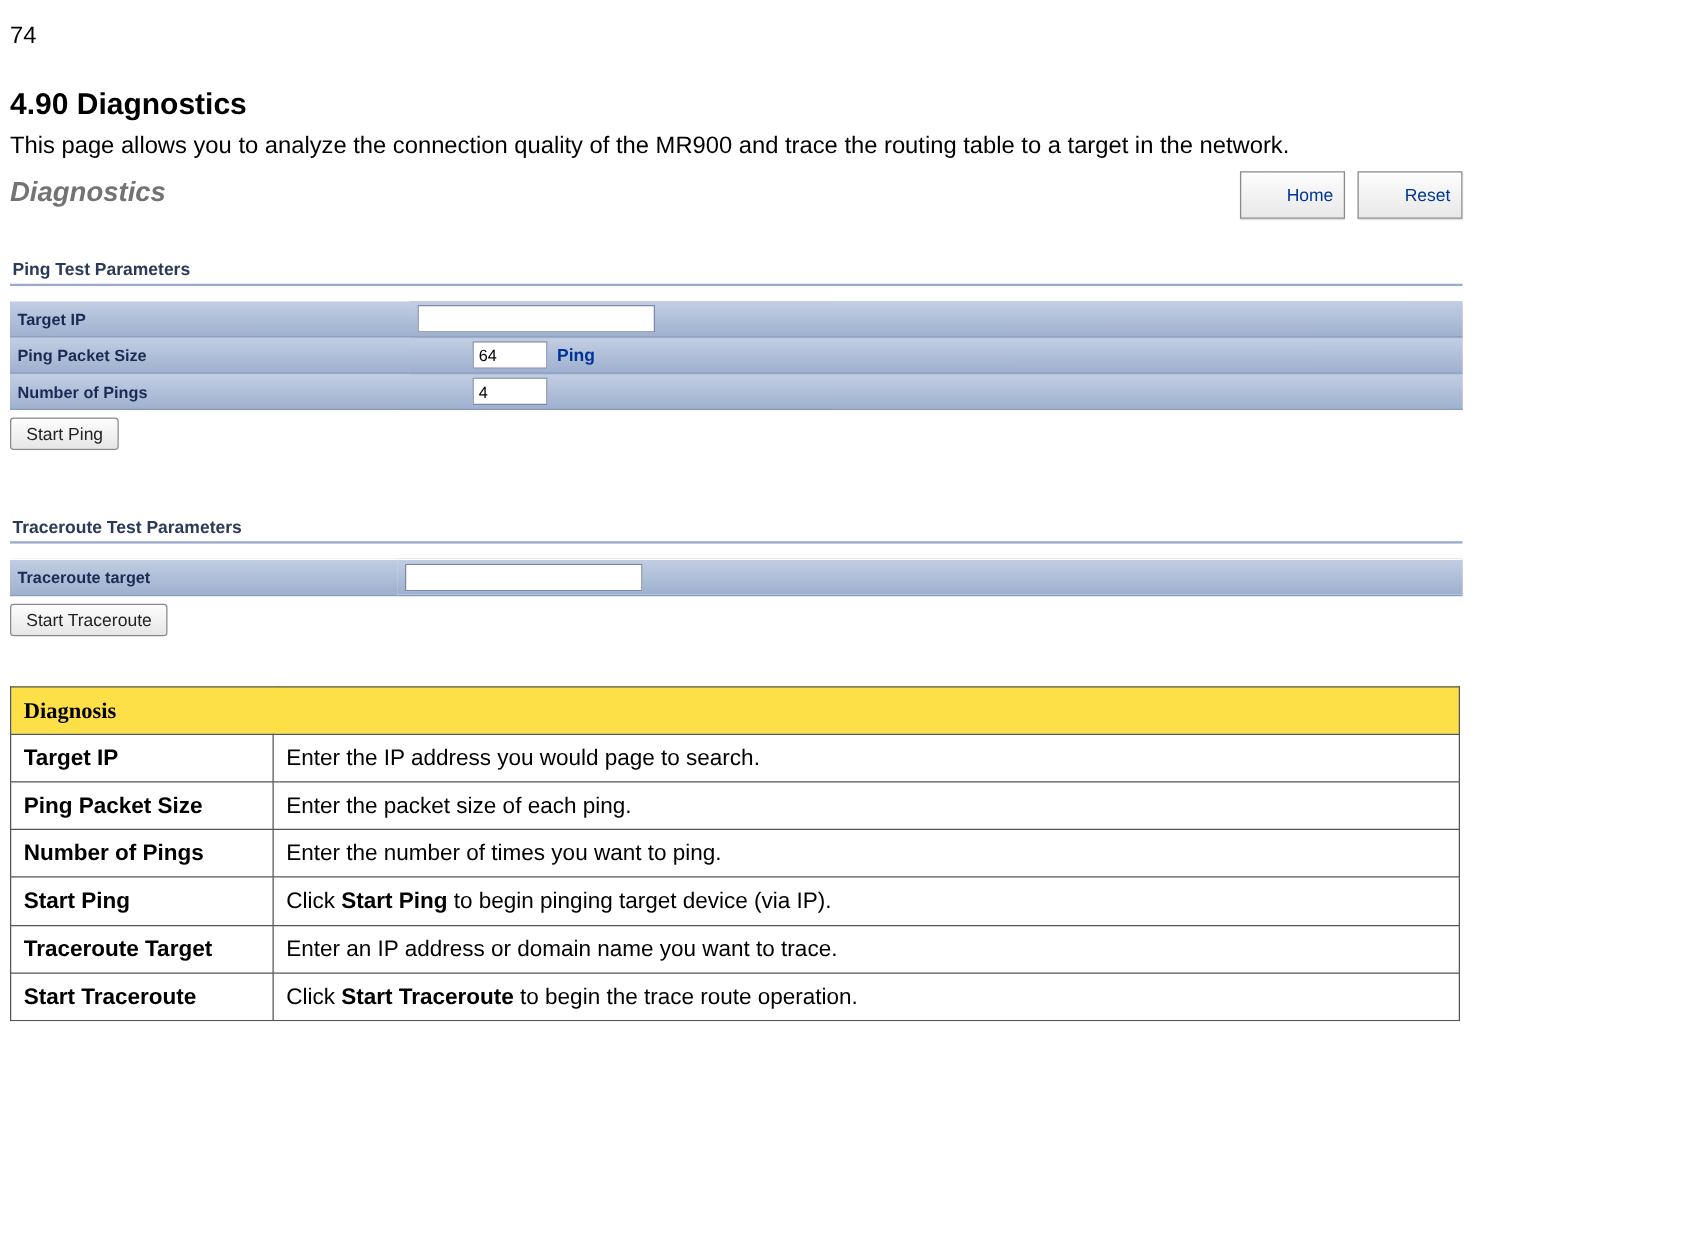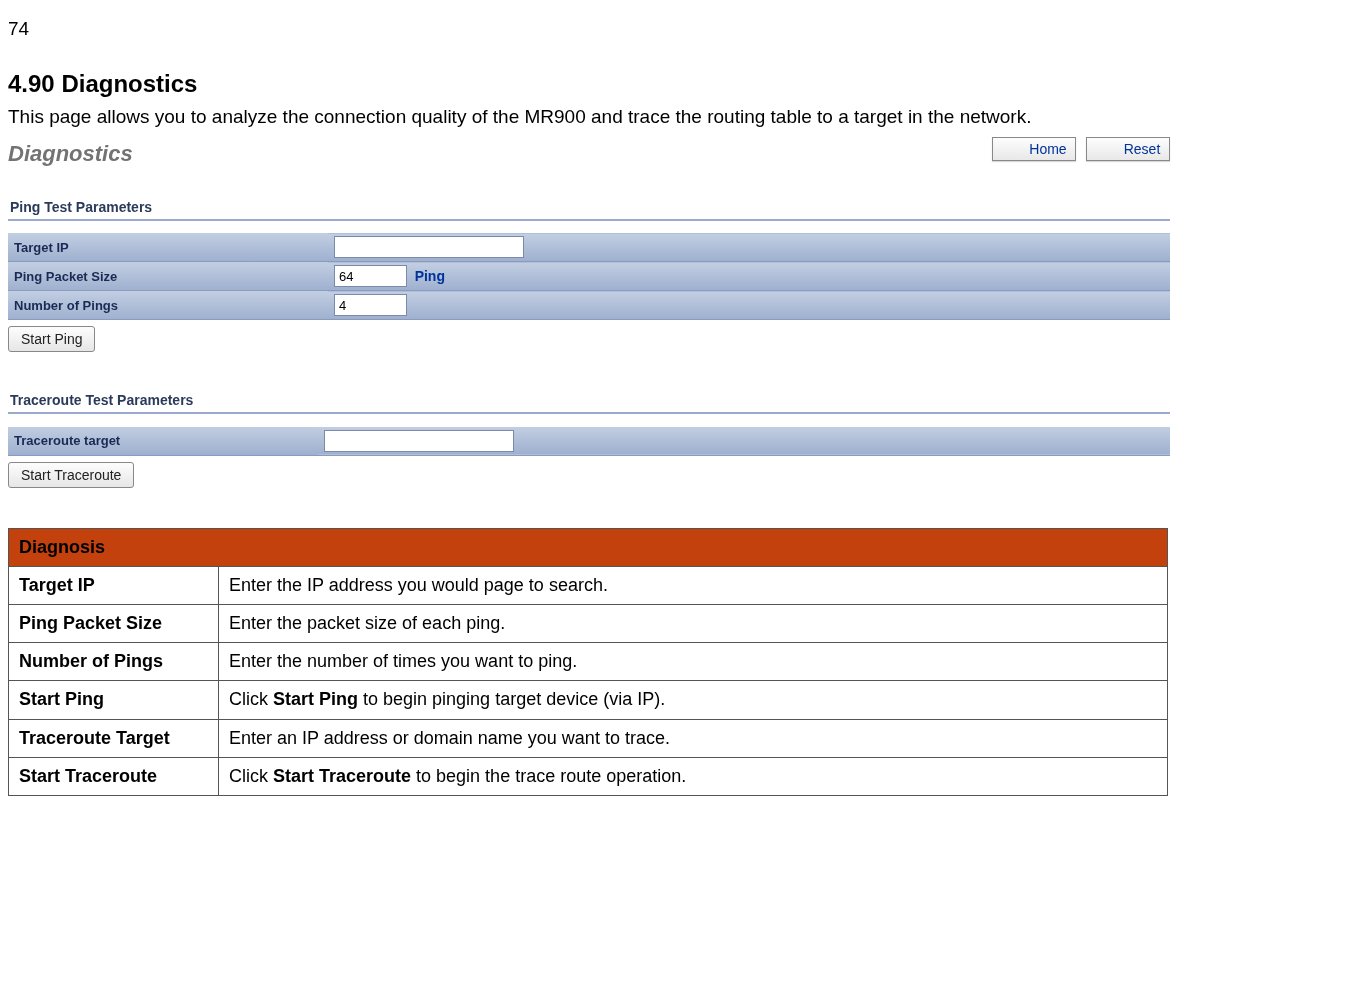--- a/index.html
+++ b/index.html
@@ -45,38 +45,39 @@
       font-style: italic;
       font-family: Arial, sans-serif;
       padding-top: 4px;
     }
     .header-buttons {
       display: flex;
       gap: 10px;
     }
     .hdr-btn {
       width: 84px;
-      height: 24px;
+      height: 38px;
       border: 1px solid #888;
       background: linear-gradient(#fdfdfd, #e8e8e8);
       color: #003399;
       font-size: 14px;
       font-family: Arial, sans-serif;
       cursor: pointer;
       box-shadow: 0 1px 1px rgba(0,0,0,0.15);
       padding-left: 28px;
     }
     .section-hdr {
       font-family: Arial, sans-serif;
       font-size: 14px;
       font-weight: 700;
       color: #2a3a5a;
       padding: 4px 2px;
       border-bottom: 2px solid #99aacc;
       margin-bottom: 0;
+      margin-top: 13px;
     }
     .form-table {
       width: 100%;
       border-collapse: collapse;
       font-family: Arial, sans-serif;
     }
     .spacer-row td {
       height: 12px;
       background: #fff;
       border: none;
@@ -104,21 +105,21 @@
       font-weight: 700;
     }
     .text-input {
       border: 1px solid #7a8aa8;
       height: 22px;
       padding: 0 4px;
       font-size: 13px;
       background: #fff;
     }
     .w-large { width: 190px; }
-    .w-small { width: 73px; }
+    .w-small { width: 60px; margin-left: 44px; }
     .unit {
       color: #003399;
       font-weight: 700;
       margin-left: 4px;
       font-size: 14px;
     }
     .action-btn {
       margin-top: 6px;
       height: 26px;
       padding: 0 12px;
@@ -140,22 +141,23 @@
       font-size: 18px;
     }
     .desc-table th, .desc-table td {
       border: 1px solid #555;
       padding: 6px 10px;
       text-align: left;
       vertical-align: top;
       line-height: 1.4;
     }
     .desc-table .table-title {
-      background: #c2410c;
-      font-weight: 700;
+      background: #fde047;
+      font-weight: 700;
+      font-family: Liberation Serif, serif;
     }
     .desc-table .row-label {
       width: 210px;
       font-weight: 700;
     }
     .desc-table .row-desc b { font-weight: 700; }
   </style>
 </head>
 <body>
 

